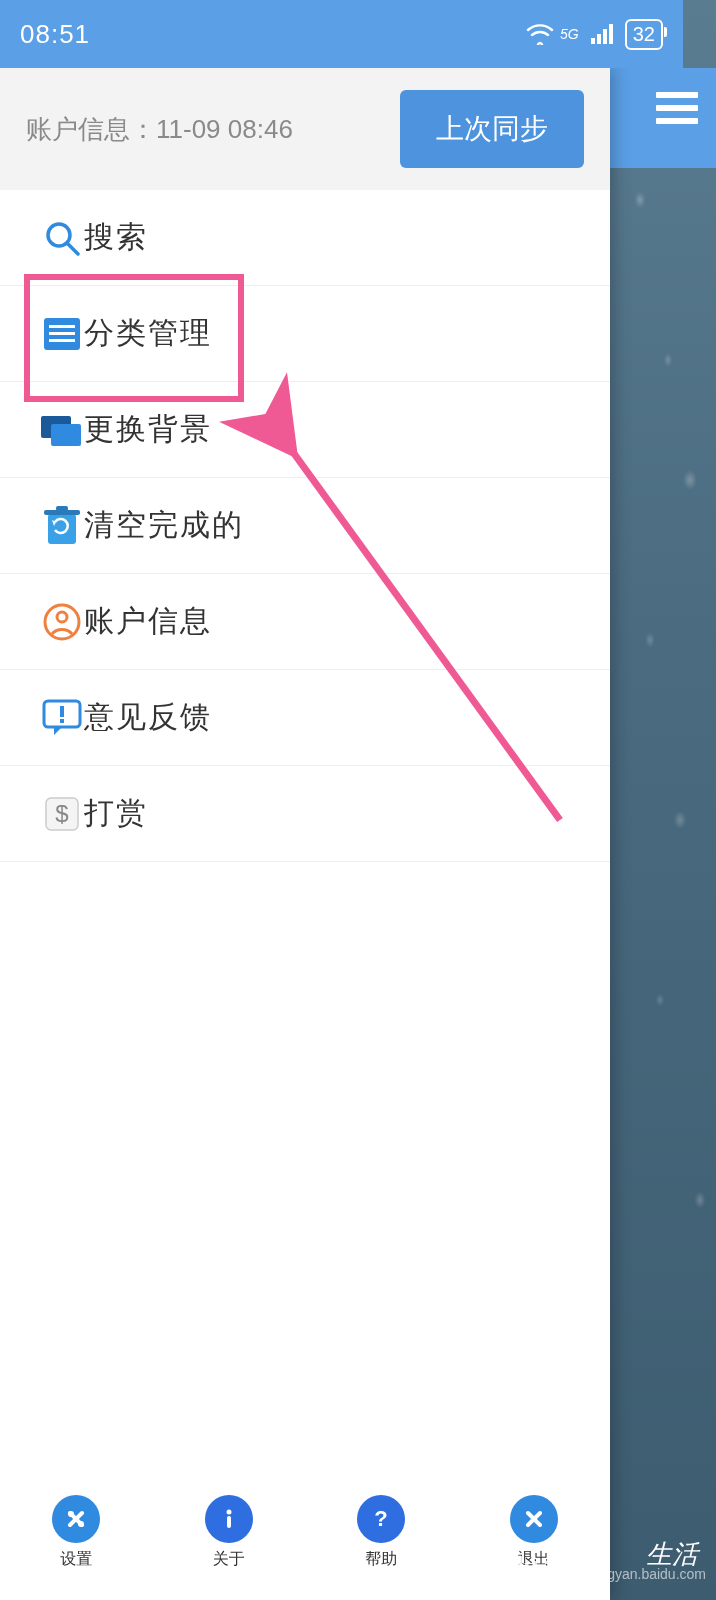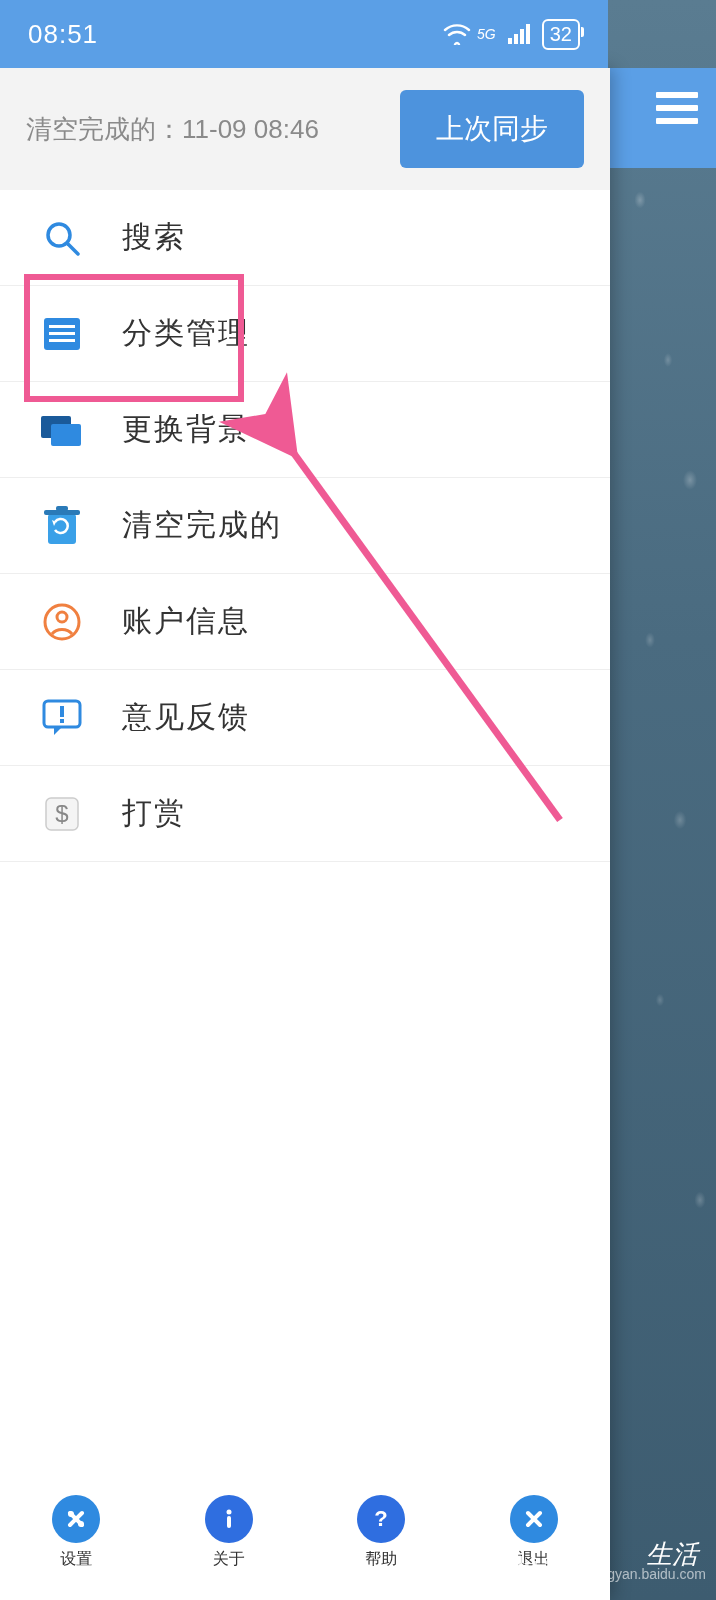--- a/index.html
+++ b/index.html
@@ -13,23 +13,23 @@
     radial-gradient(ellipse 6px 10px at 668px 360px, rgba(255,255,255,0.2), transparent 70%),
     radial-gradient(ellipse 10px 14px at 690px 480px, rgba(255,255,255,0.25), transparent 70%),
     radial-gradient(ellipse 7px 11px at 650px 640px, rgba(255,255,255,0.2), transparent 70%),
     radial-gradient(ellipse 9px 13px at 680px 820px, rgba(255,255,255,0.22), transparent 70%),
     radial-gradient(ellipse 6px 9px at 660px 1000px, rgba(255,255,255,0.18), transparent 70%),
     radial-gradient(ellipse 8px 12px at 700px 1200px, rgba(255,255,255,0.22), transparent 70%),
     linear-gradient(180deg, #5a7c91 0%, #4a6b80 40%, #3d5c70 100%);
 }
 
 
-.statusbar { position: absolute; top: 0; left: 0; width: 608px; height: 68px;
+.statusbar { position: absolute; top: 0; left: 0; width: 683px; height: 68px;
   background: #5b9fe6; display: flex; align-items: center; justify-content: space-between;
-  padding: 0 28px; color: #fff; z-index: 30; }
+  padding: 0 20px; color: #fff; z-index: 30; }
 .statusbar .time { font-size: 26px; font-weight: 500; letter-spacing: 1px; }
 .statusbar .right { display: flex; align-items: center; gap: 10px; }
 .wifi-icon, .signal-icon { display: inline-flex; }
 .net-label { font-size: 14px; margin-left: -4px; margin-right: 2px; font-style: italic; }
 .battery { display: inline-flex; align-items: center; border: 2px solid #fff; border-radius: 6px; padding: 2px 6px; font-size: 20px; position: relative; }
 .battery::after { content: ""; position: absolute; right: -6px; top: 6px; width: 3px; height: 10px; background: #fff; border-radius: 0 2px 2px 0; }
 
 
 .appbar { position: absolute; top: 68px; left: 0; width: 716px; height: 100px; background: #5b9fe6; z-index: 20; }
 .hamburger { position: absolute; right: 18px; top: 92px; z-index: 25; display: flex; flex-direction: column; gap: 7px; cursor: pointer; }
@@ -37,21 +37,21 @@
 
 
 .drawer { position: absolute; top: 68px; left: 0; width: 610px; height: 1532px; background: #fff;
   box-shadow: 4px 0 16px rgba(0,0,0,0.25); z-index: 22; display: flex; flex-direction: column; }
 
 .sync-row { background: #f3f3f3; height: 122px; display: flex; align-items: center; justify-content: space-between; padding: 0 26px; }
 .sync-text { color: #8a8a8a; font-size: 26px; }
 .sync-btn { background: #4d93dd; color: #fff; font-size: 28px; padding: 20px 36px; border-radius: 6px; border: none; cursor: pointer; }
 
 .menu { flex: 0 0 auto; }
-.menu-item { height: 96px; display: flex; align-items: center; padding: 0 28px 0 40px; gap: 38px; border-bottom: 1px solid #eee; cursor: pointer; }
+.menu-item { height: 96px; display: flex; align-items: center; padding: 0 28px 0 40px; border-bottom: 1px solid #eee; cursor: pointer; }
 .menu-item .icon-slot { width: 44px; height: 44px; display: flex; align-items: center; justify-content: center; }
 .menu-item .label { font-size: 30px; color: #333; letter-spacing: 2px; }
 
 
 .highlight-box { position: absolute; left: 24px; top: 274px; width: 220px; height: 128px;
   border: 6px solid #ef5a94; z-index: 24; pointer-events: none; }
 
 
 .arrow-svg { position: absolute; left: 0; top: 0; z-index: 24; pointer-events: none; }
 
@@ -109,21 +109,21 @@
   <div class="appbar"></div>
   <div class="hamburger">
       <span></span>
       <span></span>
       <span></span>
     </div>
 
   <div class="drawer">
     <div class="sync-row">
       <div class="sync-text">
-        <span>清空完成的：</span><span>11-09 08:46</span>
+        <span>账户信息：</span><span>11-09 08:46</span>
       </div>
       <button class="sync-btn">上次同步</button>
     </div>
 
     <div class="menu">
 
       <div class="menu-item">
         <span class="icon-slot">
           <svg width="38" height="38" viewBox="0 0 38 38">
               <circle cx="16" cy="16" r="11" stroke="#2f8ae0" stroke-width="3.5" fill="none"></circle>

